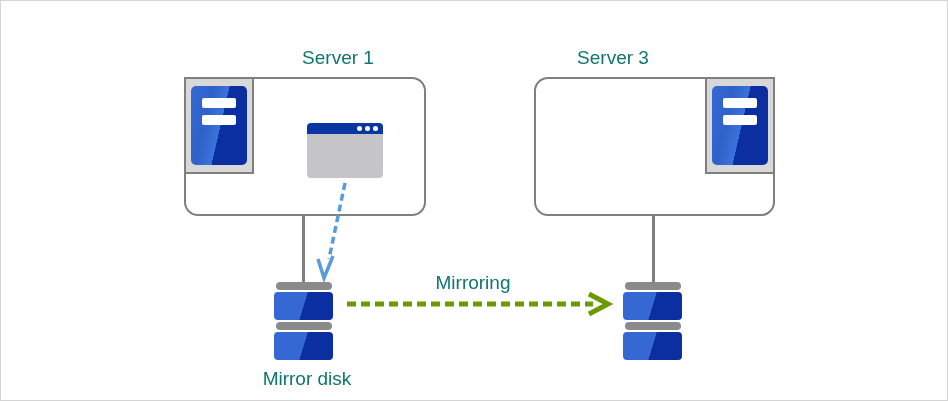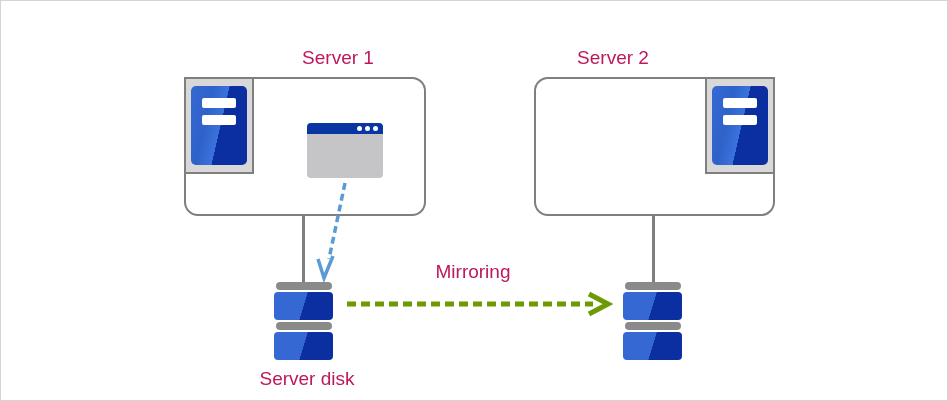--- a/index.html
+++ b/index.html
@@ -8,21 +8,21 @@
     width:948px;height:401px;
     background:#ffffff;
     border:1px solid #d4d4d4;
     box-sizing:border-box;
     font-family:"Liberation Sans", sans-serif;
     overflow:hidden;
   }
   .label{
     position:absolute;
     font-size:19px;
-    color:#be185d;
+    color:#0f766e;
     text-align:center;
     white-space:nowrap;
   }
   
   .server-box{
     position:absolute;
     width:242px;height:139px;
     background:#ffffff;
     border:2.5px solid #7f7f7f;
     border-radius:14px;
@@ -122,48 +122,48 @@
   </div>
   <div class="app-window" style="left:306px;top:122px">
     <div class="app-titlebar">
       <span class="app-dot"></span>
       <span class="app-dot"></span>
       <span class="app-dot"></span>
     </div>
     <div class="app-body"></div>
   </div>
 
-  <div class="label" style="left:527px;top:46px;width:170px">Server 2</div>
+  <div class="label" style="left:527px;top:46px;width:170px">Server 3</div>
   <div class="server-box" style="left:533px;top:76px;width:241px"></div>
   <div class="icon-frame" style="left:704px;top:76px">
     <div class="tower">
       <div class="bar b1"></div>
       <div class="bar b2"></div>
     </div>
   </div>
 
   <div class="connector" style="left:301px;top:214px;height:68px"></div>
   <div class="connector" style="left:651px;top:214px;height:68px"></div>
 
   <div class="disk" style="left:273px;top:281px">
     <div class="disk-cap"></div>
     <div class="disk-platter"></div>
     <div class="disk-cap"></div>
     <div class="disk-platter"></div>
   </div>
-  <div class="label" style="left:226px;top:367px;width:160px">Server disk</div>
+  <div class="label" style="left:226px;top:367px;width:160px">Mirror disk</div>
 
   <div class="disk" style="left:622px;top:281px">
     <div class="disk-cap"></div>
     <div class="disk-platter"></div>
     <div class="disk-cap"></div>
     <div class="disk-platter"></div>
   </div>
 
-  <div class="label" style="left:392px;top:260px;width:160px">Mirroring</div>
+  <div class="label" style="left:392px;top:271px;width:160px">Mirroring</div>
 
   <svg class="overlay" width="948" height="401" viewBox="0 0 948 401">
 
     <line class="arrow-blue" x1="344" y1="182" x2="328" y2="258"></line>
     <path class="arrow-blue" d="M332,255 L323,277 L317,258"></path>
 
     <line class="arrow-green" x1="346" y1="303" x2="592" y2="303"></line>
     <path class="arrow-green" d="M588,293 L607,303 L588,313"></path>
   </svg>
 

